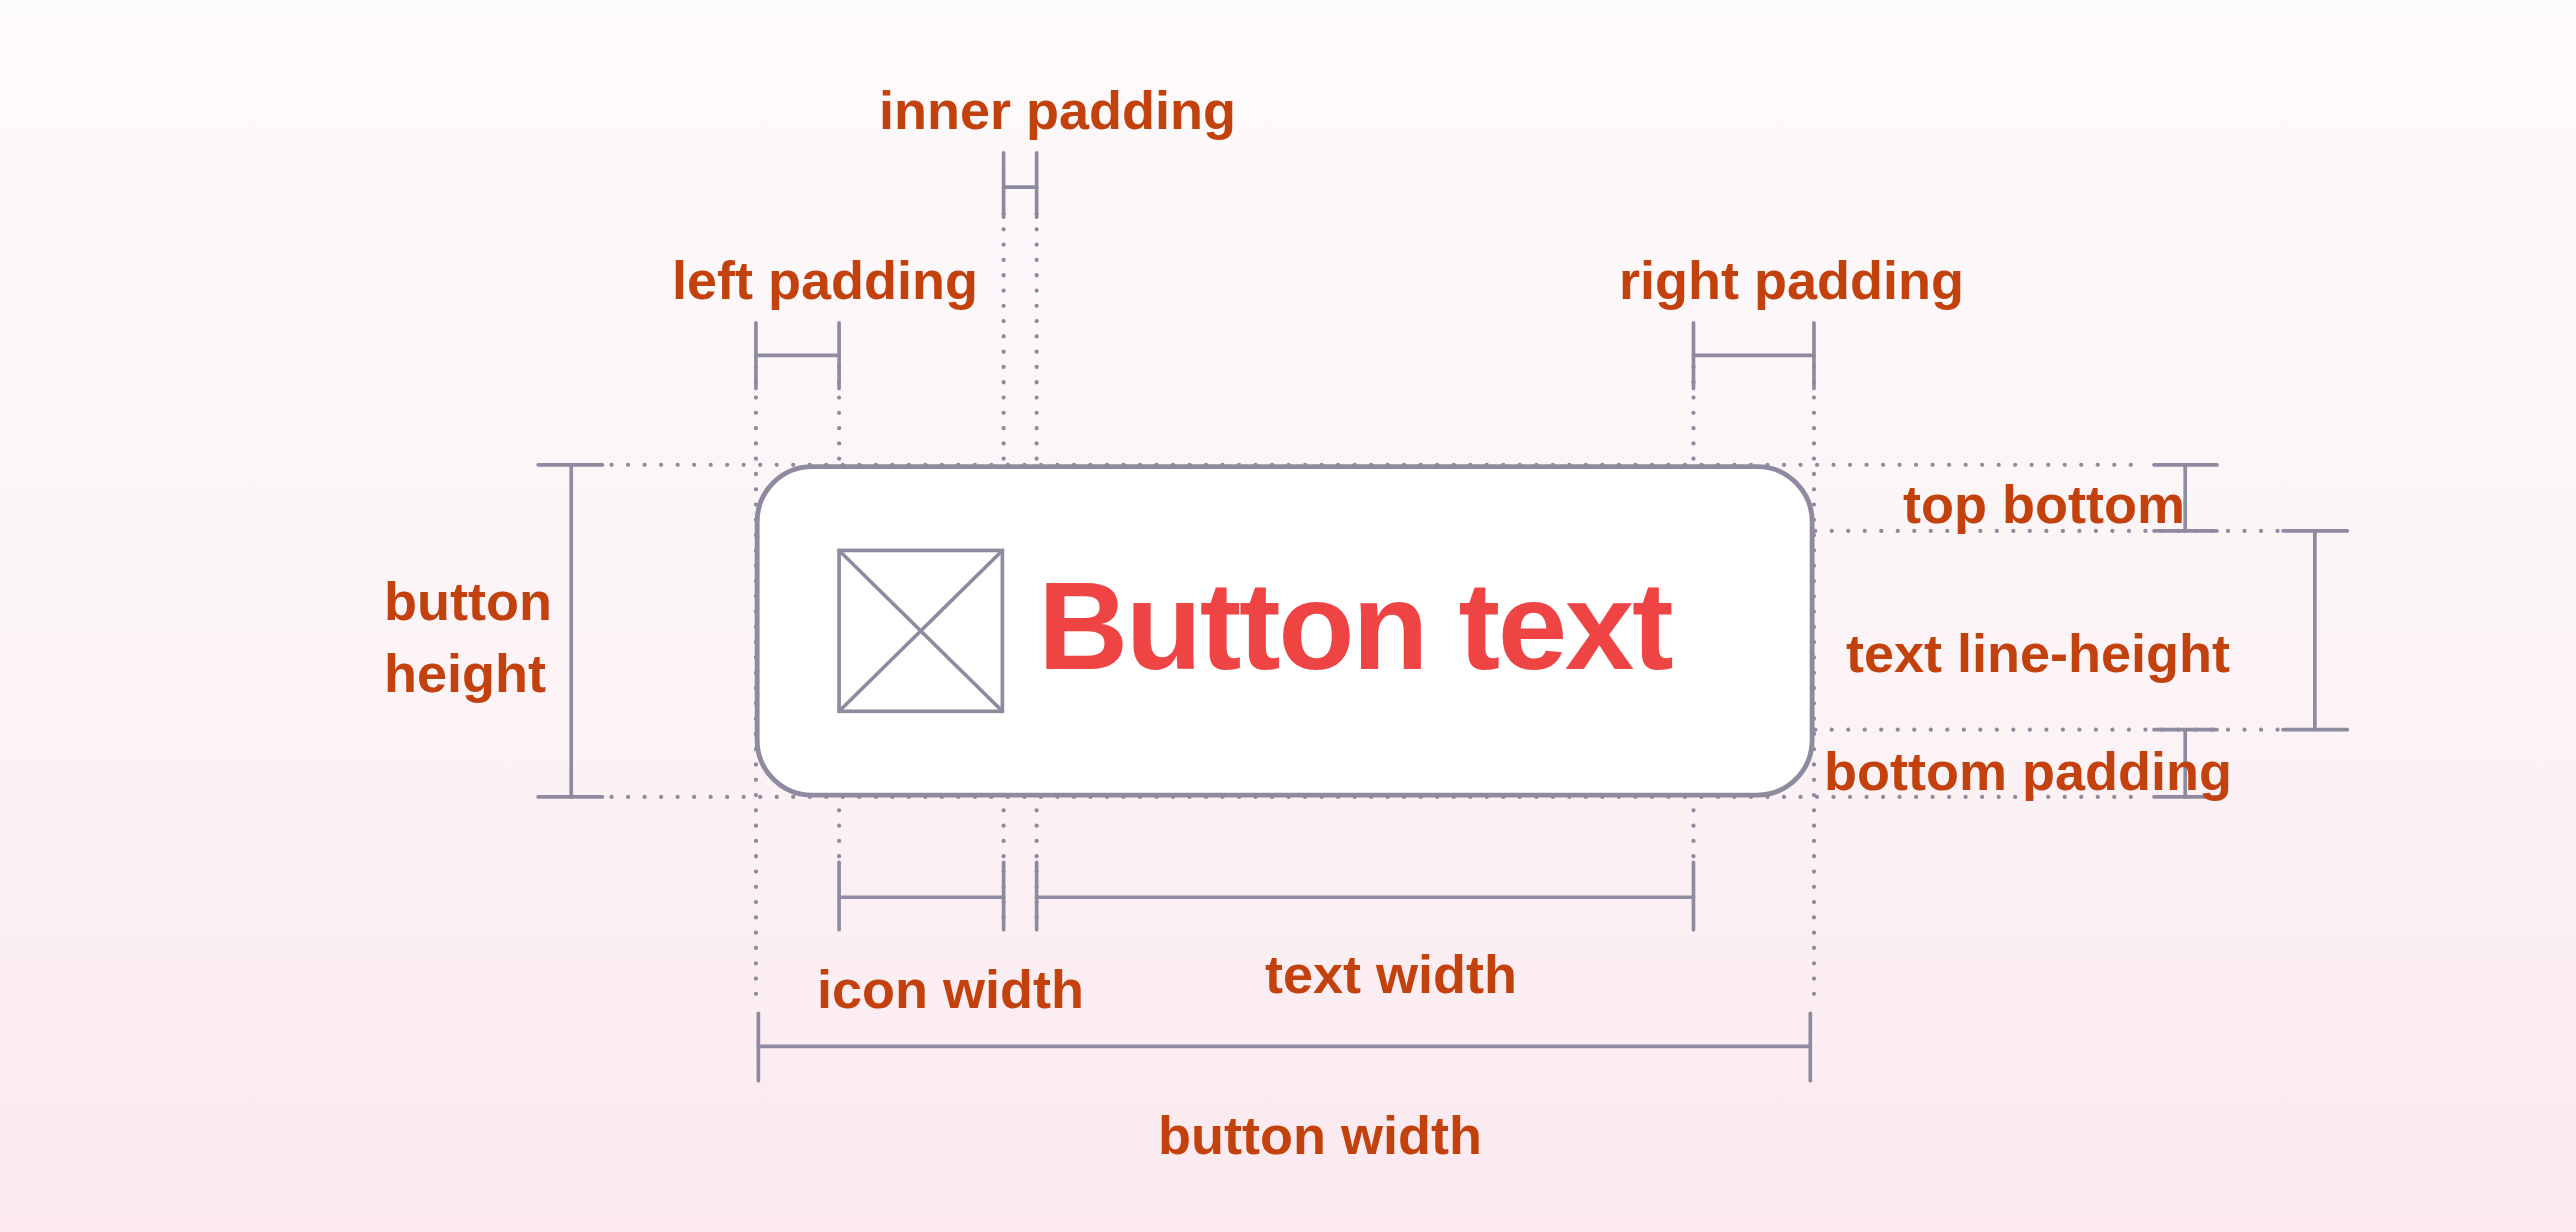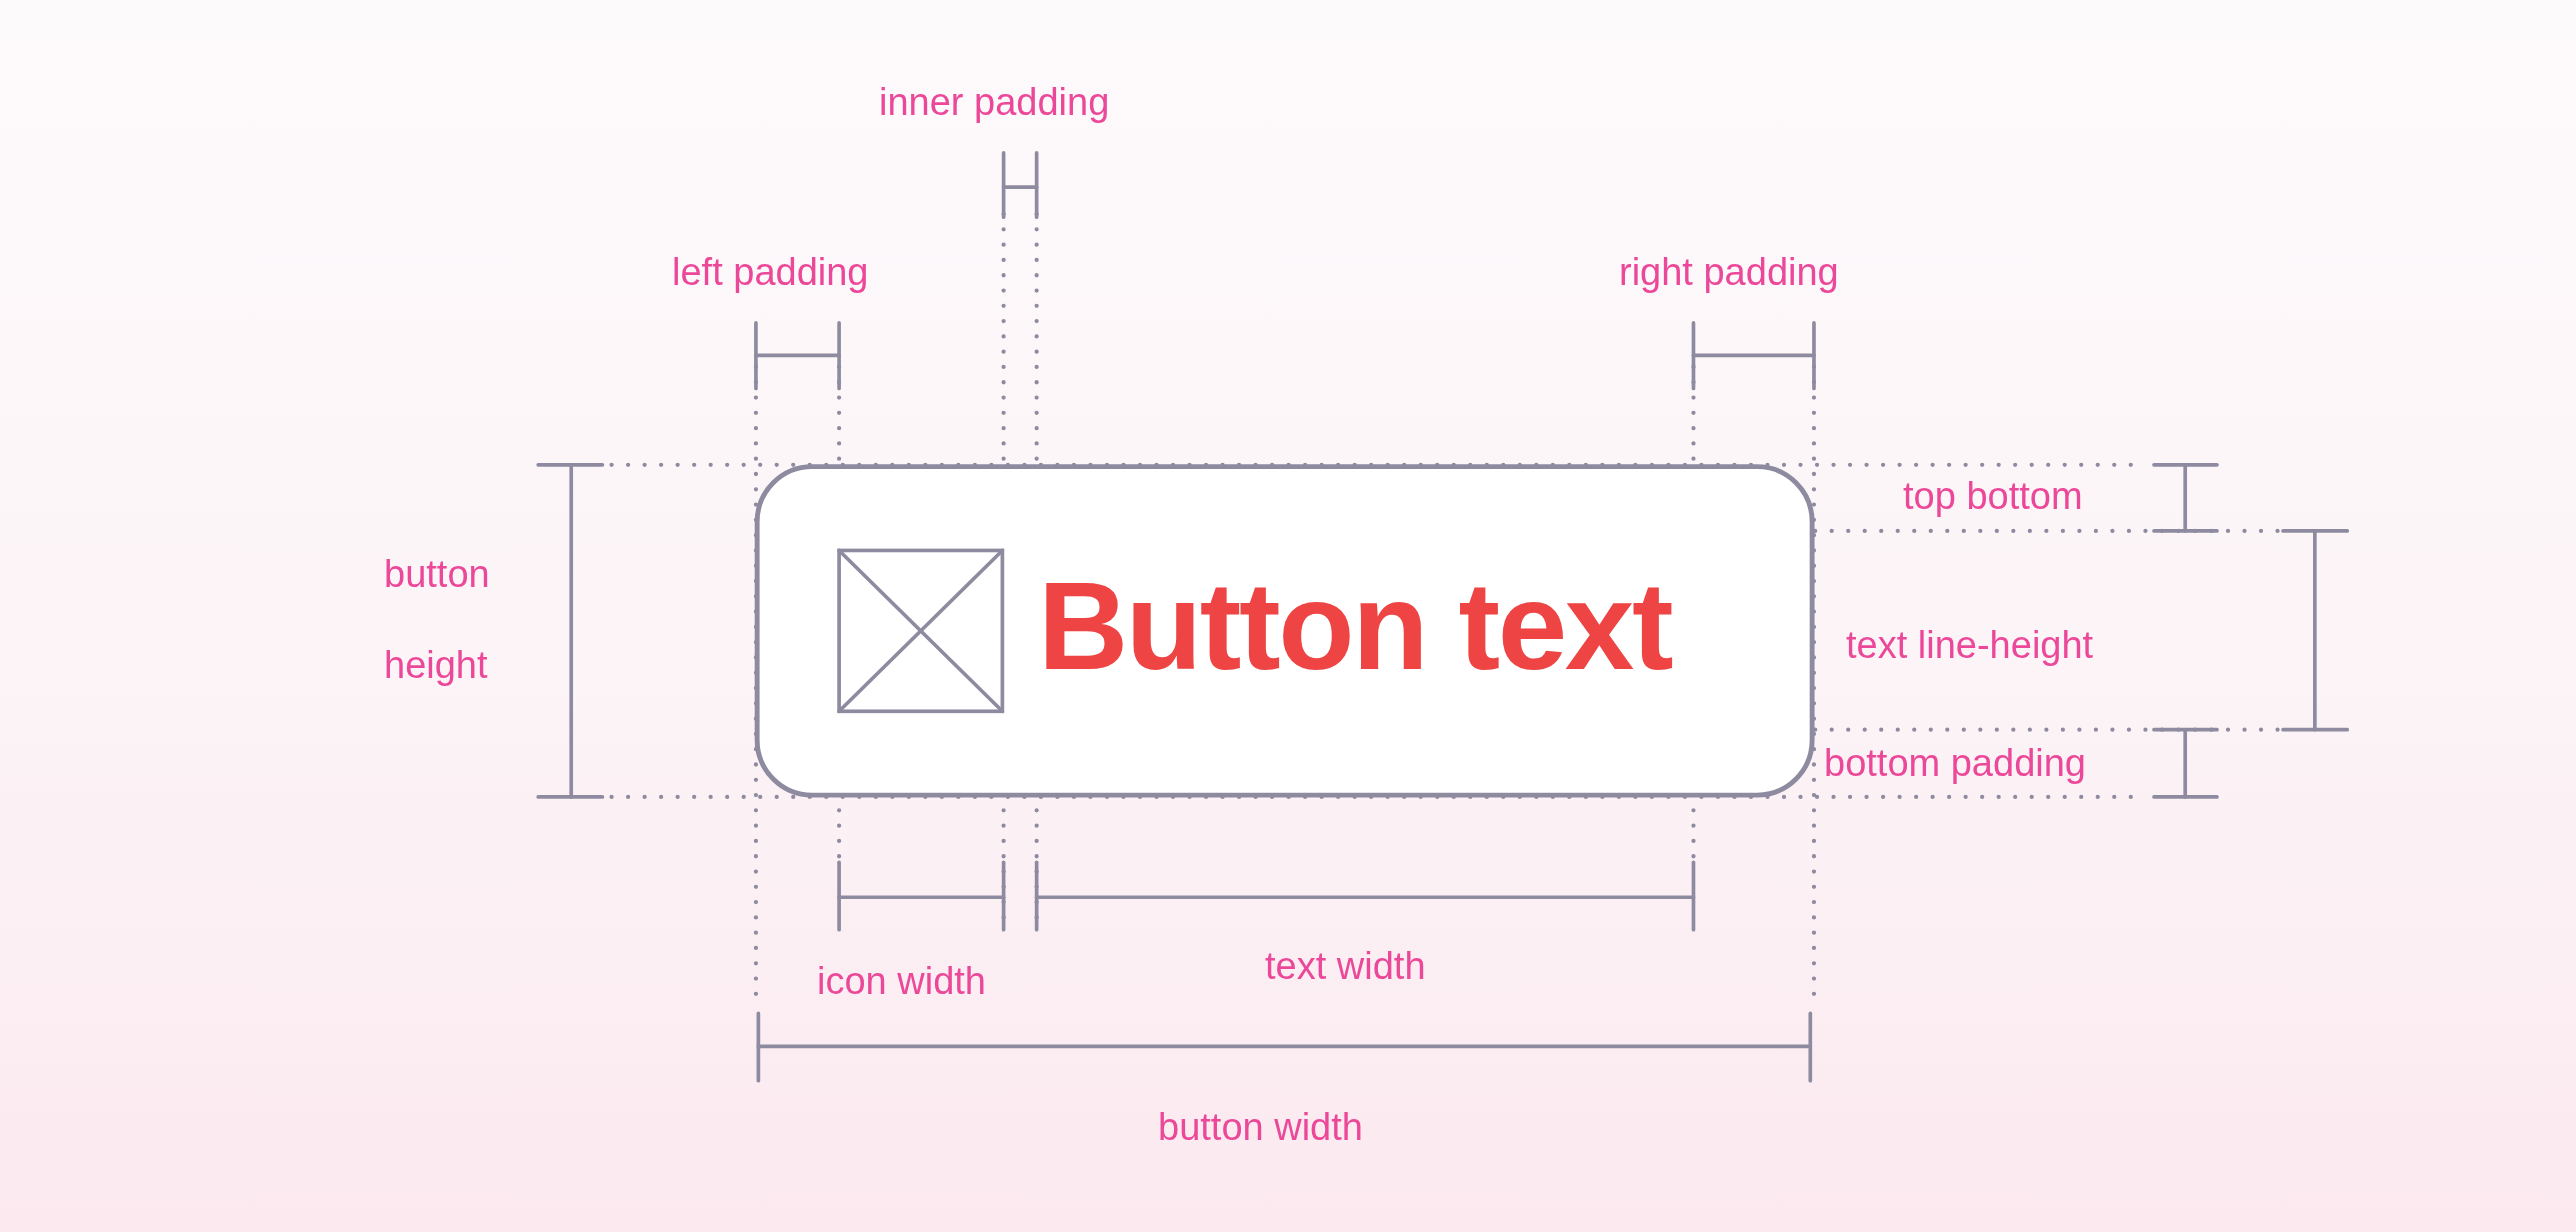--- a/index.html
+++ b/index.html
@@ -5,25 +5,26 @@
   html, body { margin:0; padding:0; }
   body {
     width:2576px; height:1233px; overflow:hidden;
     background: linear-gradient(180deg, #fdfafc 0%, #fcf4f7 55%, #fbe9ef 100%);
     font-family: "Liberation Sans", "DejaVu Sans", sans-serif;
     position:relative;
   }
   svg { position:absolute; left:0; top:0; }
   .lbl {
     position:absolute;
-    color:#ec4899;
-    font-size:38px;
+    color:#c2410c;
+    font-size:54px;
     line-height:1;
     white-space:nowrap;
     font-family: "Liberation Sans", "DejaVu Sans", sans-serif;
+    font-weight: bold;
   }
   .btn-text {
     position:absolute;
     color:#ef4444;
     font-weight:700;
     font-size:125px;
     line-height:1;
     letter-spacing:-2.4px;
     white-space:nowrap;
     font-family: "Liberation Sans", "DejaVu Sans", sans-serif;
@@ -122,18 +123,18 @@
 </svg>
 
 <div class="btn-text" style="left:1038px; top:563px;">Button text</div>
 
 <div class="lbl" style="left:879px; top:83px;">inner padding</div>
 <div class="lbl" style="left:672px; top:253px;">left padding</div>
 <div class="lbl" style="left:1619px; top:253px;">right padding</div>
 <div class="lbl" style="left:1903px; top:477px;">top bottom</div>
 <div class="lbl" style="left:1846px; top:626px;">text line-height</div>
 <div class="lbl" style="left:1824px; top:744px;">bottom padding</div>
-<div class="lbl" style="left:384px; top:555px;">button</div>
+<div class="lbl" style="left:384px; top:574px;">button</div>
 <div class="lbl" style="left:384px; top:646px;">height</div>
 <div class="lbl" style="left:817px; top:938px;margin-top:24px;">icon width</div>
 <div class="lbl" style="left:1265px; top:947px;">text width</div>
 <div class="lbl" style="left:1158px; top:1108px;">button width</div>
 
 
 </body></html>

